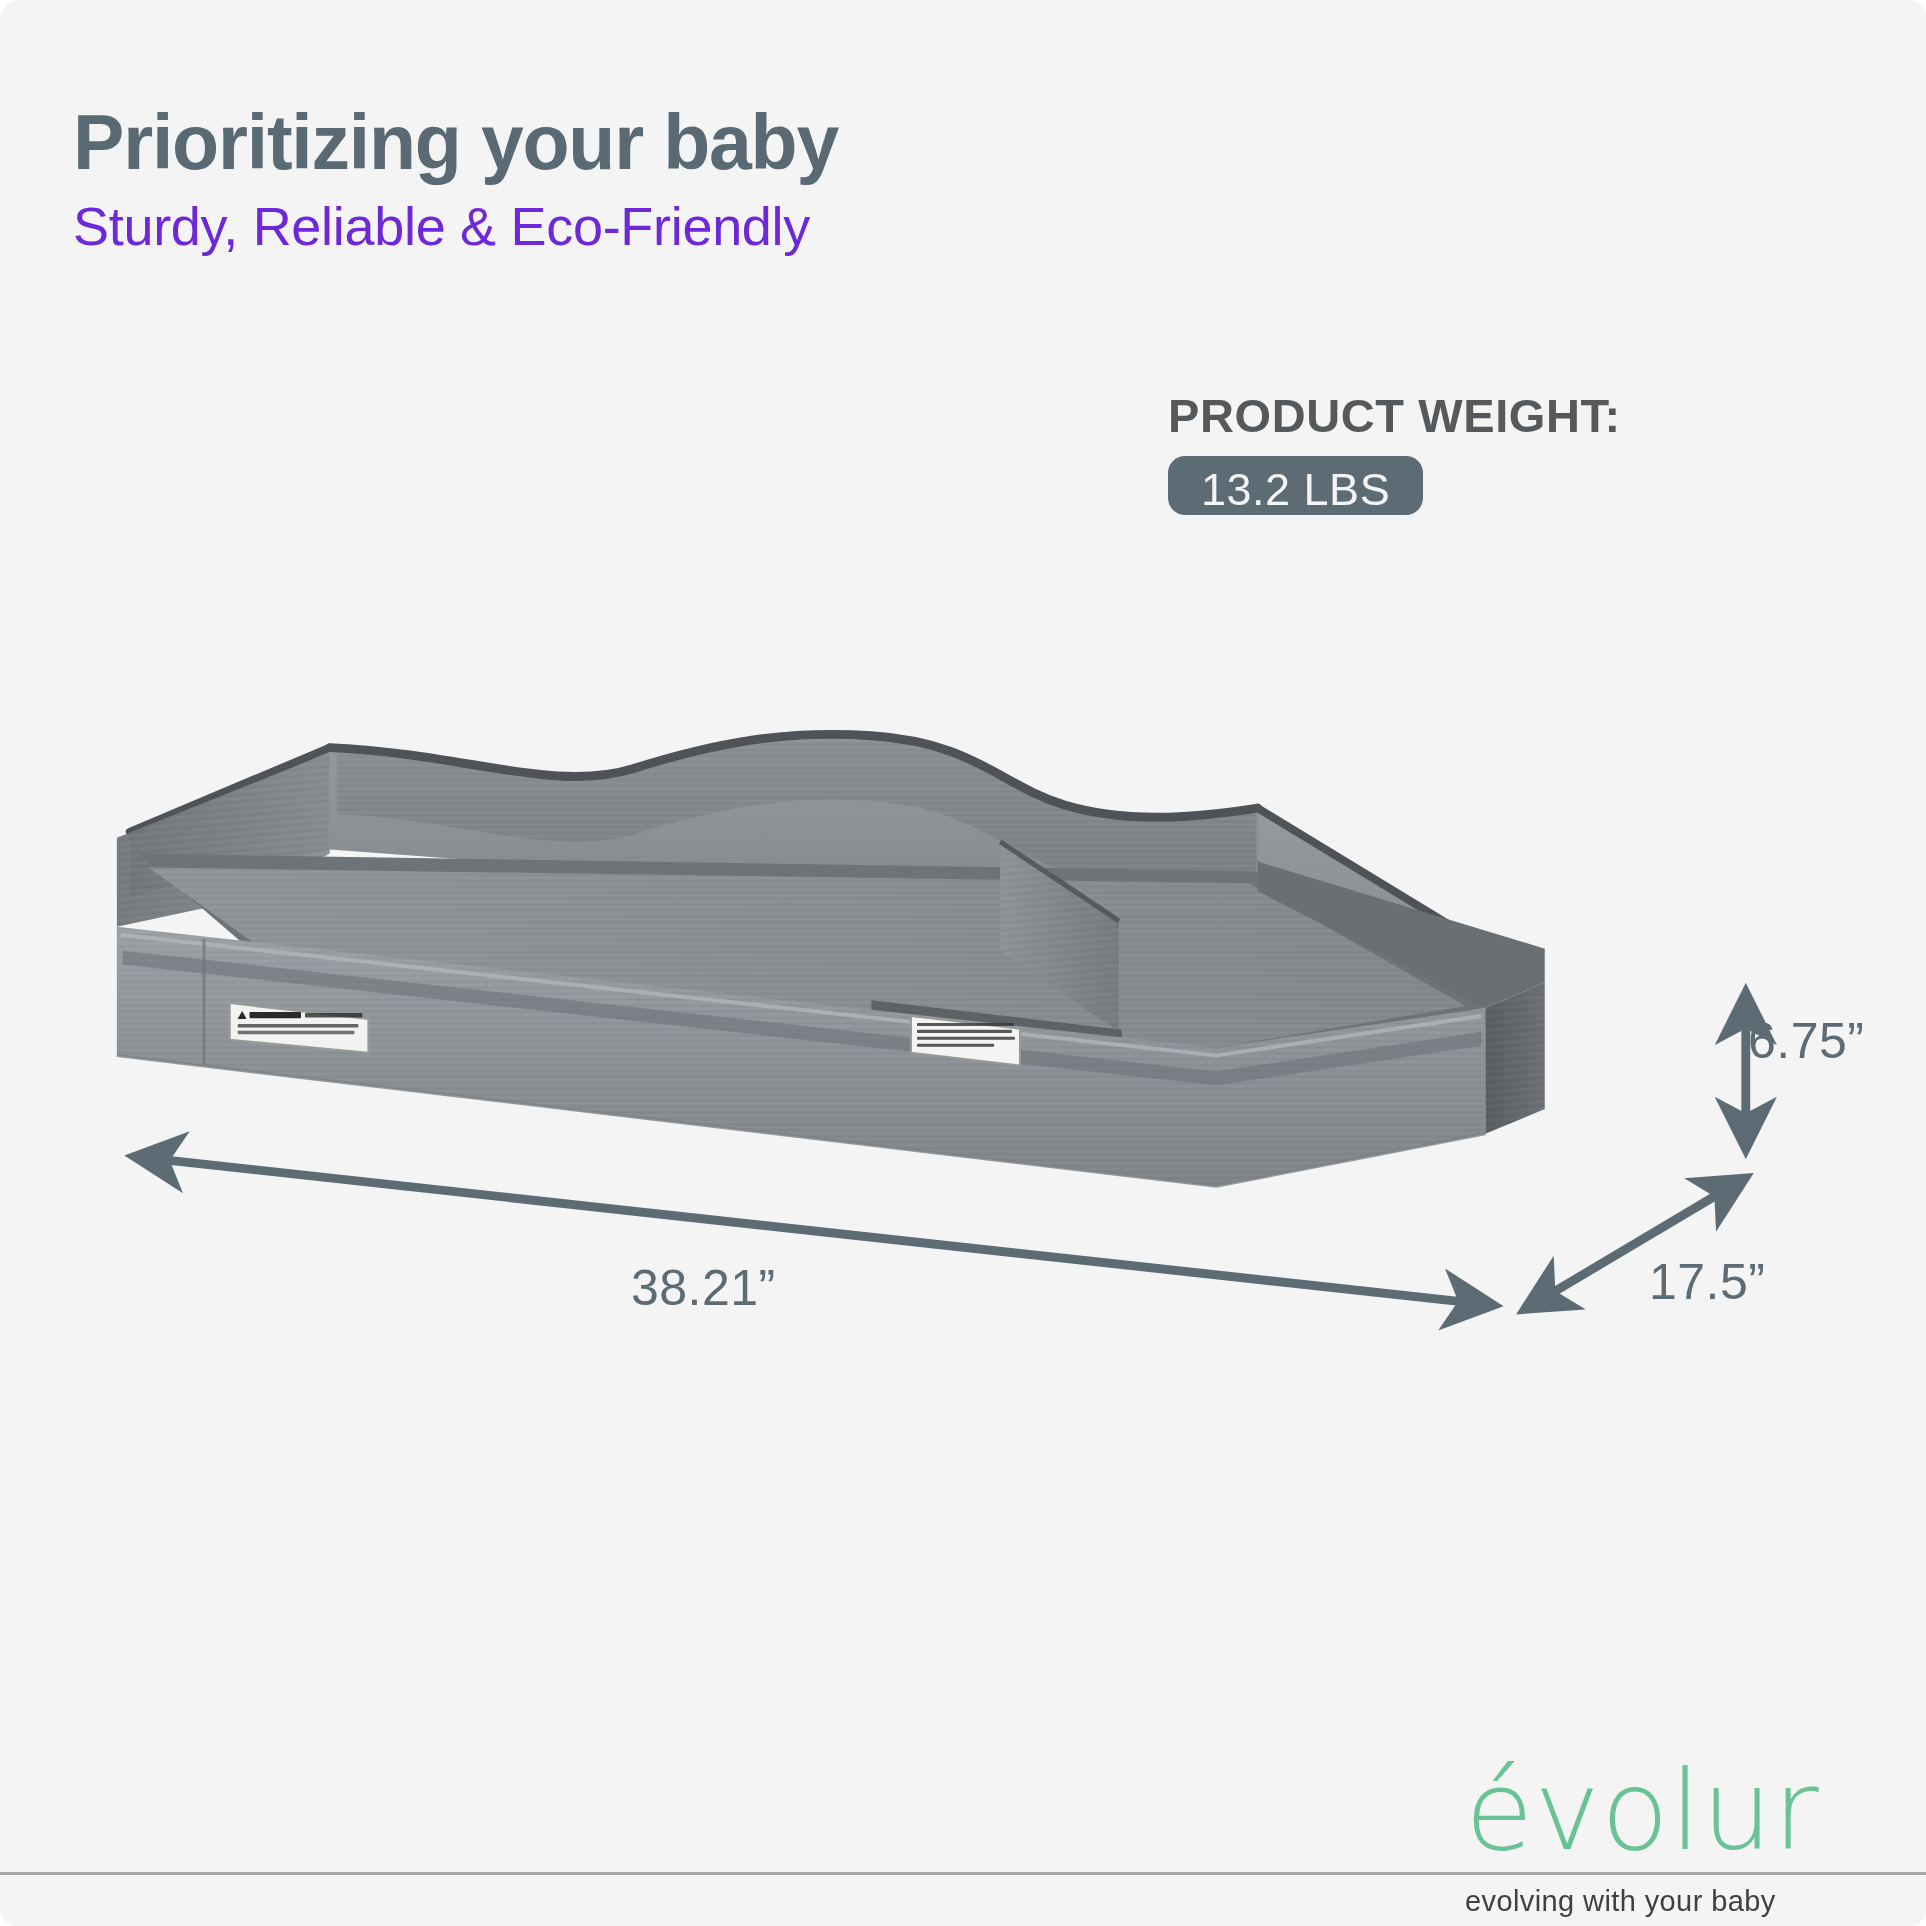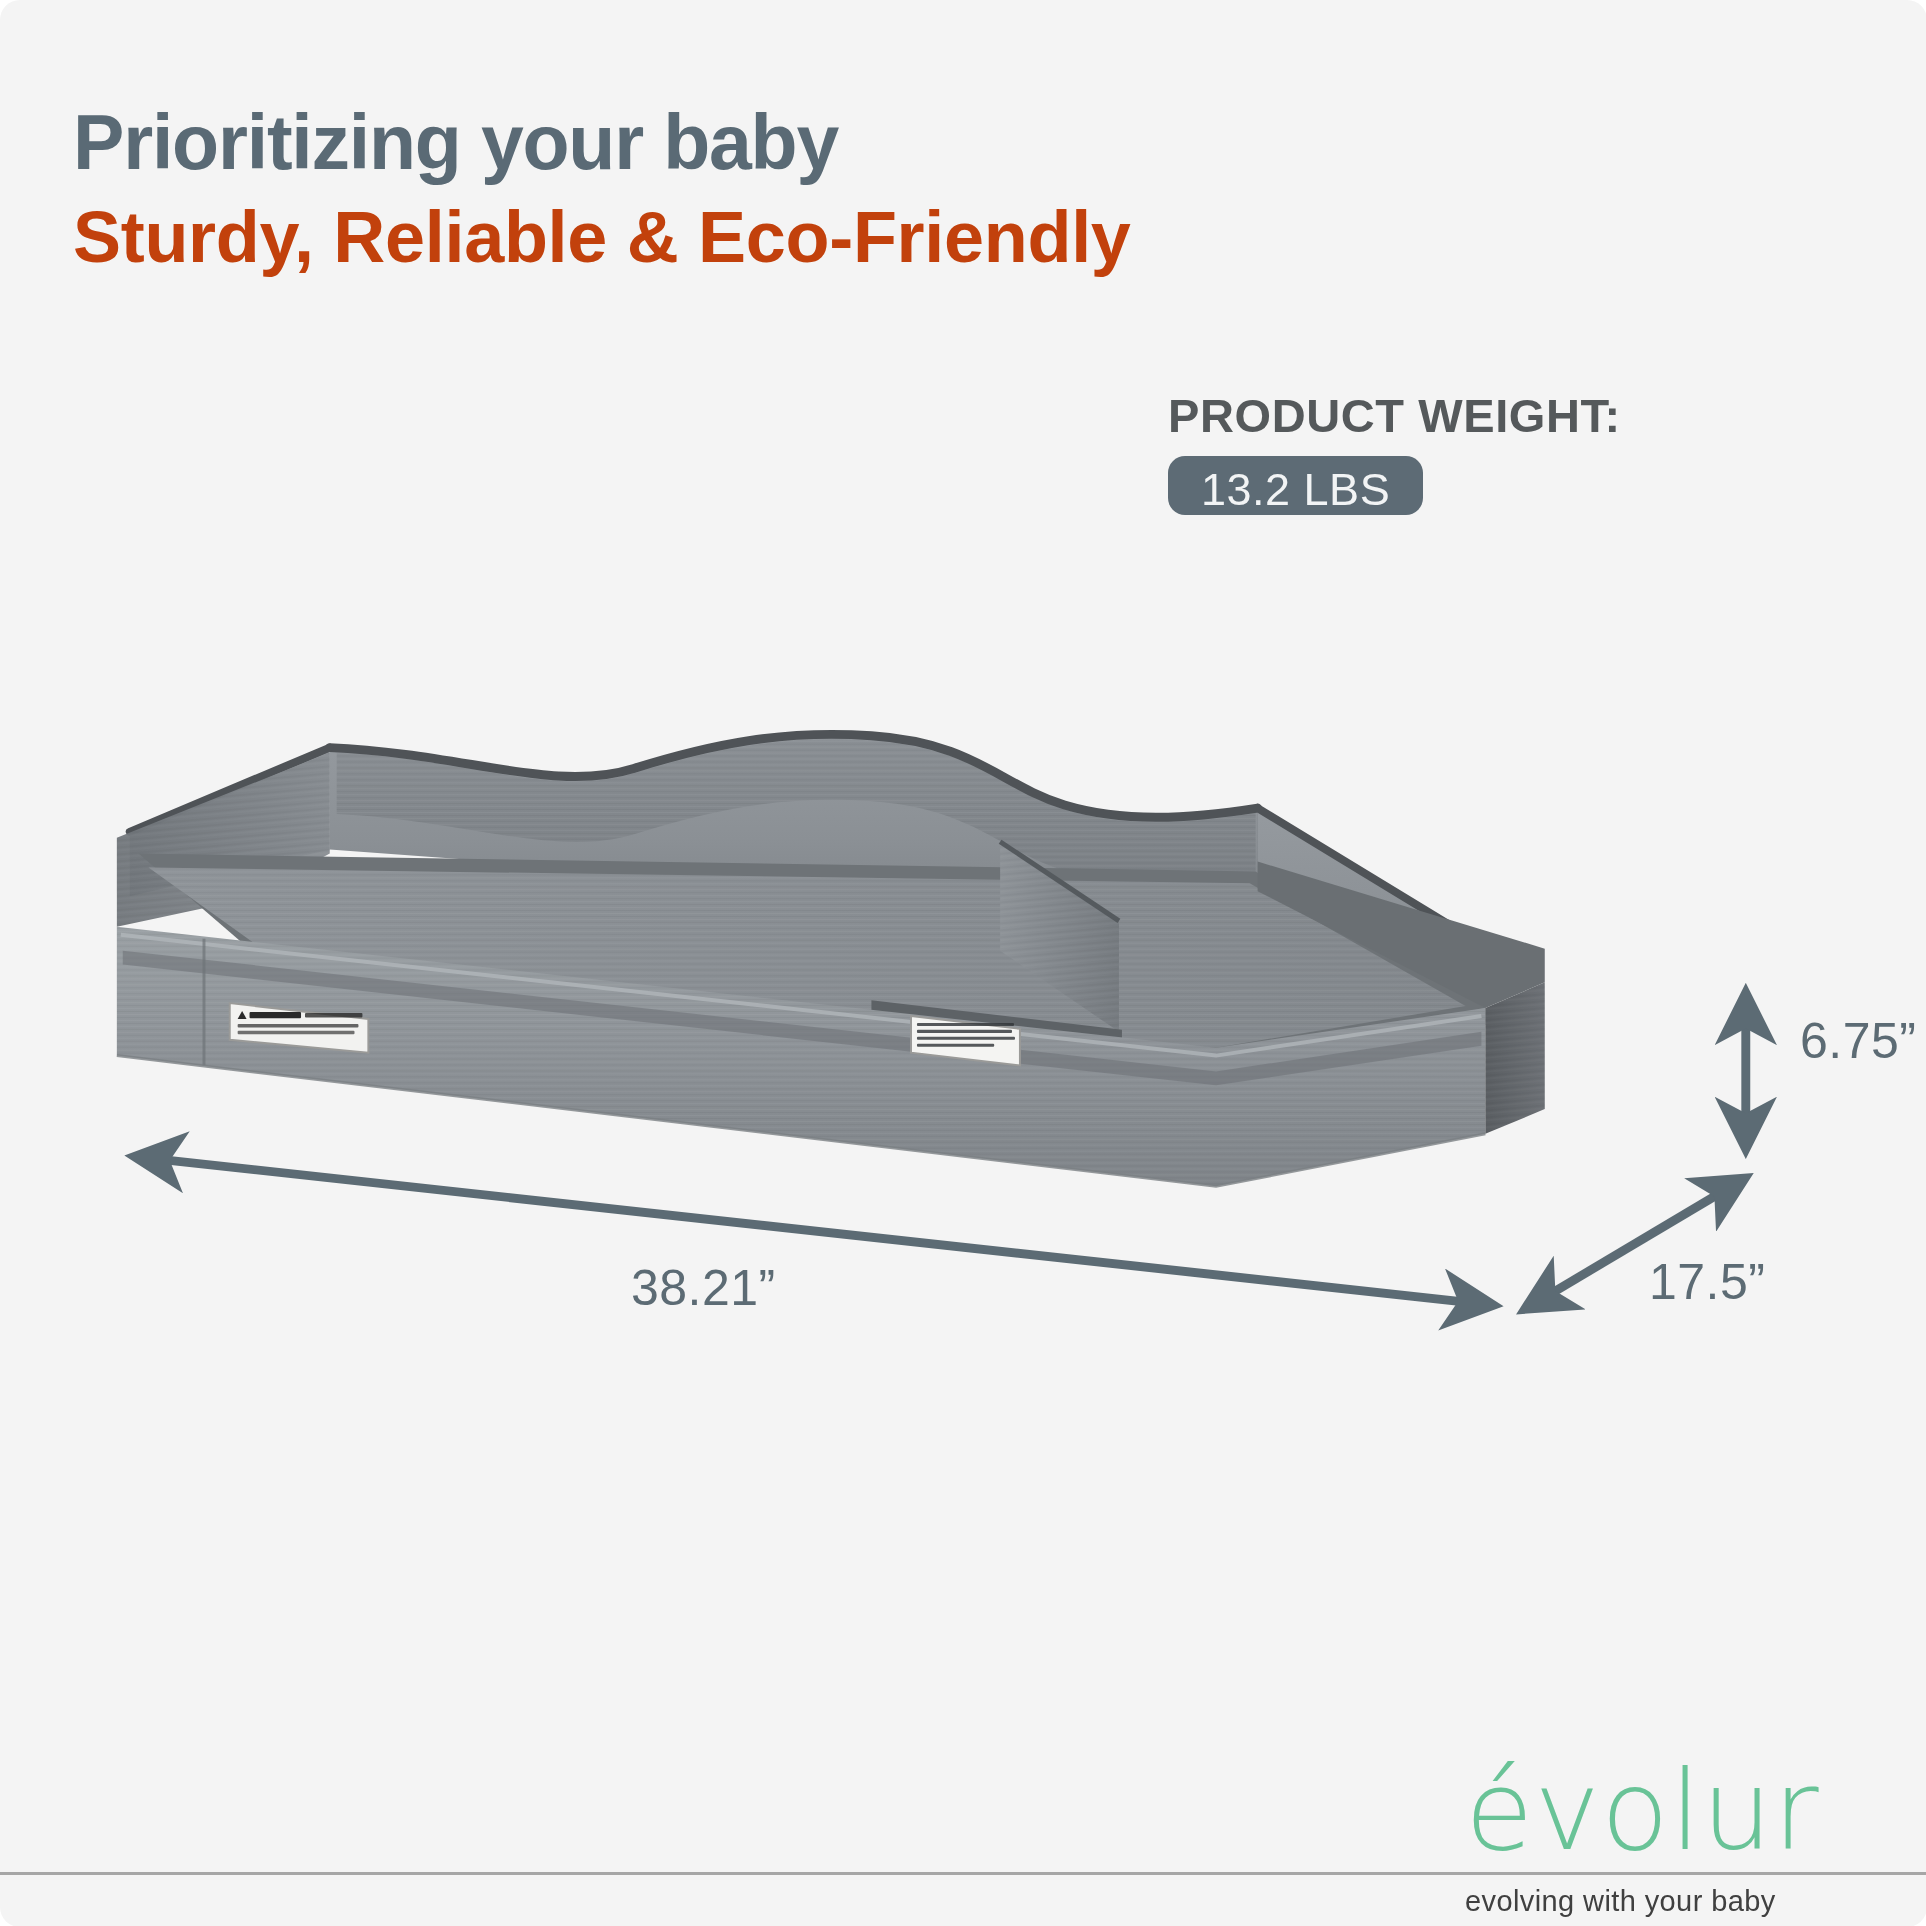--- a/index.html
+++ b/index.html
@@ -29,23 +29,23 @@
   #headline {
     font-size: 77px;
     font-weight: bold;
     color: #5a6a75;
     letter-spacing: -1.2px;
     line-height: 1.02;
     margin: 0;
     white-space: nowrap;
   }
   #subheadline {
-    font-size: 72px;
-    font-weight: bold;
-    color: #c2410c;
+    font-size: 54px;
+    font-weight: normal;
+    color: #6d28d9;
     letter-spacing: -0.3px;
     line-height: 1.2;
     margin: 12px 0 0 0;
     white-space: nowrap;
   }
 
   
   #weight-block {
     position: absolute;
     left: 1168px;
@@ -89,21 +89,21 @@
   
   .dim-label {
     position: absolute;
     color: #5c6b74;
     font-size: 50px;
     letter-spacing: 0.5px;
     white-space: nowrap;
   }
   #dim-width-label  { left: 631px;  top: 1259px; }
   #dim-depth-label  { left: 1609px; top: 1253px; margin-left: 40px; }
-  #dim-height-label { left: 1800px; top: 1012px; }
+  #dim-height-label { left: 1748px; top: 1012px; }
 
   
   #footer-rule {
     position: absolute;
     left: 0;
     top: 1872px;
     width: 1927px;
     height: 3px;
     background: #a6a6a6;
   }

